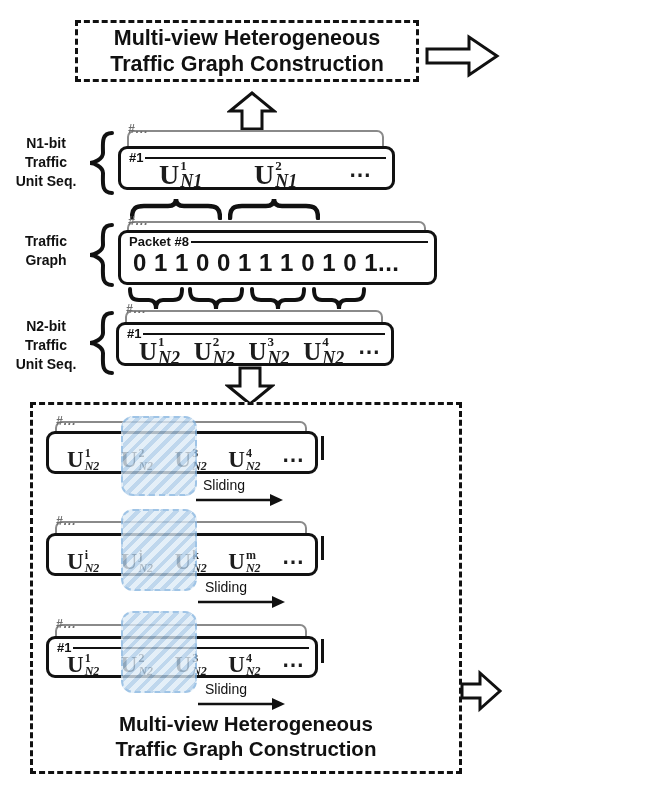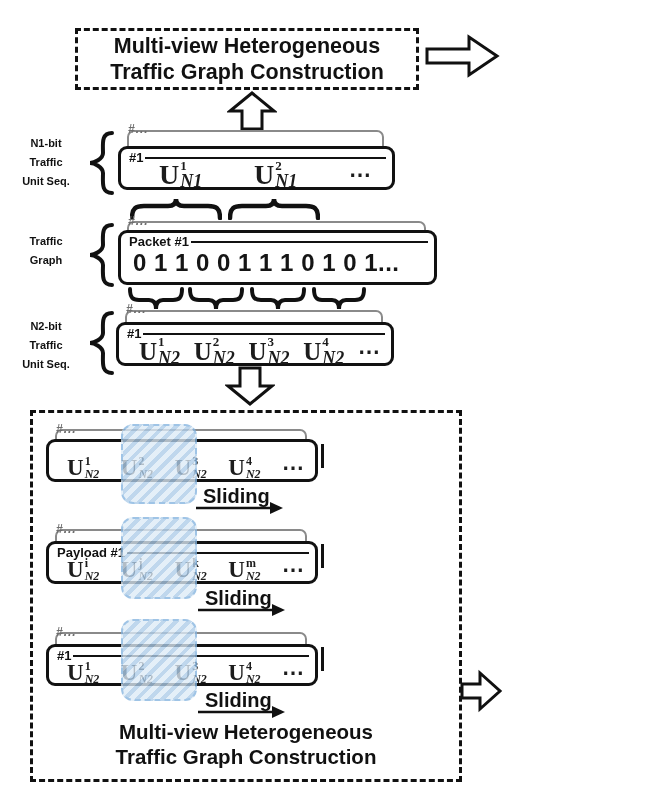--- a/index.html
+++ b/index.html
@@ -1,25 +1,25 @@
 <!DOCTYPE html>
 <html style="--red: #ee1518; --blue-border: #85b4df;"><head>
 <meta charset="utf-8">
 <style>
   html,body{margin:0;padding:0;background:#fff;}
   #canvas{position:relative;width:657px;height:789px;background:#fff;overflow:hidden;
           font-family:"Liberation Sans",sans-serif;color:#111;}
 
   
-  .dashedbox{position:absolute;border:3px dashed #111;background:#fff;box-sizing:border-box;margin-top:8px;}
+  .dashedbox{position:absolute;border:3px dashed #111;background:#fff;box-sizing:border-box;}
   .boxtitle{width:100%;text-align:center;font-weight:bold;}
 
   
   .sidelabel{position:absolute;width:88px;text-align:center;font-weight:bold;
-             font-size:11px;line-height:19px;white-space:nowrap;}
+             font-size:14px;line-height:19px;white-space:nowrap;}
   .bracesvg{position:absolute;}
 
   
   .stack{position:absolute;}
   .backtag{position:absolute;top:0;left:10px;z-index:3;font-weight:bold;font-style:italic;
            font-size:12px;color:#6e6e6e;letter-spacing:1px;}
   .backcard{position:absolute;left:9px;right:11px;height:26px;border:2px solid #8a8a8a;
             border-radius:7px;background:#fff;z-index:2;box-sizing:border-box;}
   .frontcard{position:absolute;left:0;right:0;border:3px solid #111;border-radius:9px;
              background:#fff;z-index:4;box-sizing:border-box;}
@@ -44,21 +44,21 @@
   .small .sup,.small .sub{font-size:12px;}
 
   .bits{position:absolute;left:12px;top:16px;white-space:nowrap;font-weight:bold;
         font-size:24px;letter-spacing:0.5px;color:#151515;}
 
   
   .window{position:absolute;width:76px;border:2px dashed var(--blue-border,#85b4df);
           border-radius:12px;z-index:6;opacity:0.78;box-sizing:border-box;
           background:repeating-linear-gradient(135deg,#aecde9 0px,#aecde9 4px,#ddebf7 4px,#ddebf7 9px);}
 
-  .sliding{position:absolute;font-weight:bold;font-size:20px;z-index:7;}
+  .sliding{position:absolute;font-weight:normal;font-size:14px;z-index:7;}
   .slidearrow{position:absolute;z-index:7;}
 
   .redout{position:absolute;color:var(--red,#ee1518);font-size:47px;line-height:1;
           letter-spacing:1px;white-space:nowrap;}
   .blockarrow{position:absolute;}
 </style>
 </head>
 <body>
 
 <div id="canvas">
@@ -128,21 +128,21 @@
   </div>
   <svg class="bracesvg" style="left:86px;top:222px;" width="30" height="66" viewBox="0 0 30 66">
     <path d="M26,3 C15,3 17,14 17,23 C17,29 8,33 4,33 C8,33 17,37 17,43 C17,52 15,63 26,63" fill="none" stroke="#111" stroke-width="4" stroke-linecap="round"></path>
   </svg>
 
   <div class="stack" style="left:118px;top:214px;width:319px;height:74px;">
     <span class="backtag">#...</span>
     <div class="backcard" style="top:7px;"></div>
     <div class="frontcard" style="top:16px;height:55px;">
       <div class="titlerow">
-        <span class="titletxt">Packet #1</span>
+        <span class="titletxt">Packet #8</span>
         <span class="titleline"></span>
       </div>
       <div class="bits">0 1 1 0 0 1 1 1 0 1 0 1...</div>
     </div>
   </div>
 
   <svg class="bracesvg" style="left:128px;top:287px;" width="56" height="27" viewBox="0 0 56 27">
     <path d="M2,2 C2,11 5,13 11,13 L21,13 C25,13 28,15 28,22 C28,15 31,13 35,13 L45,13 C51,13 54,11 54,2" fill="none" stroke="#111" stroke-width="4" stroke-linecap="round"></path>
   </svg>
   <svg class="bracesvg" style="left:188px;top:287px;" width="56" height="27" viewBox="0 0 56 27">
@@ -254,24 +254,20 @@
     <div class="sliding" style="left:170px;top:72px;">Sliding</div>
     <svg class="slidearrow" style="left:163px;top:88px;" width="88" height="14" viewBox="0 0 88 14">
       <line x1="0" y1="7" x2="74" y2="7" stroke="#111" stroke-width="2.5"></line>
       <polygon points="74,1 87,7 74,13" fill="#111"></polygon>
     </svg>
 
     <div class="stack" style="left:13px;top:109px;width:272px;height:66px;">
       <span class="backtag">#...</span>
       <div class="backcard" style="top:7px;"></div>
       <div class="frontcard small" style="top:19px;height:43px;">
-        <div class="titlerow">
-          <span class="titletxt">Payload #1</span>
-          <span class="titleline"></span>
-        </div>
         <div class="units" style="padding:7px 4px 0 8px;">
           <span class="unit">
             <span class="u">U</span>
             <span class="ss">
                 <span class="sup">i</span>
             <span class="sub">N2</span>
               </span>
           </span>
           <span class="unit">
             <span class="u">U</span>

